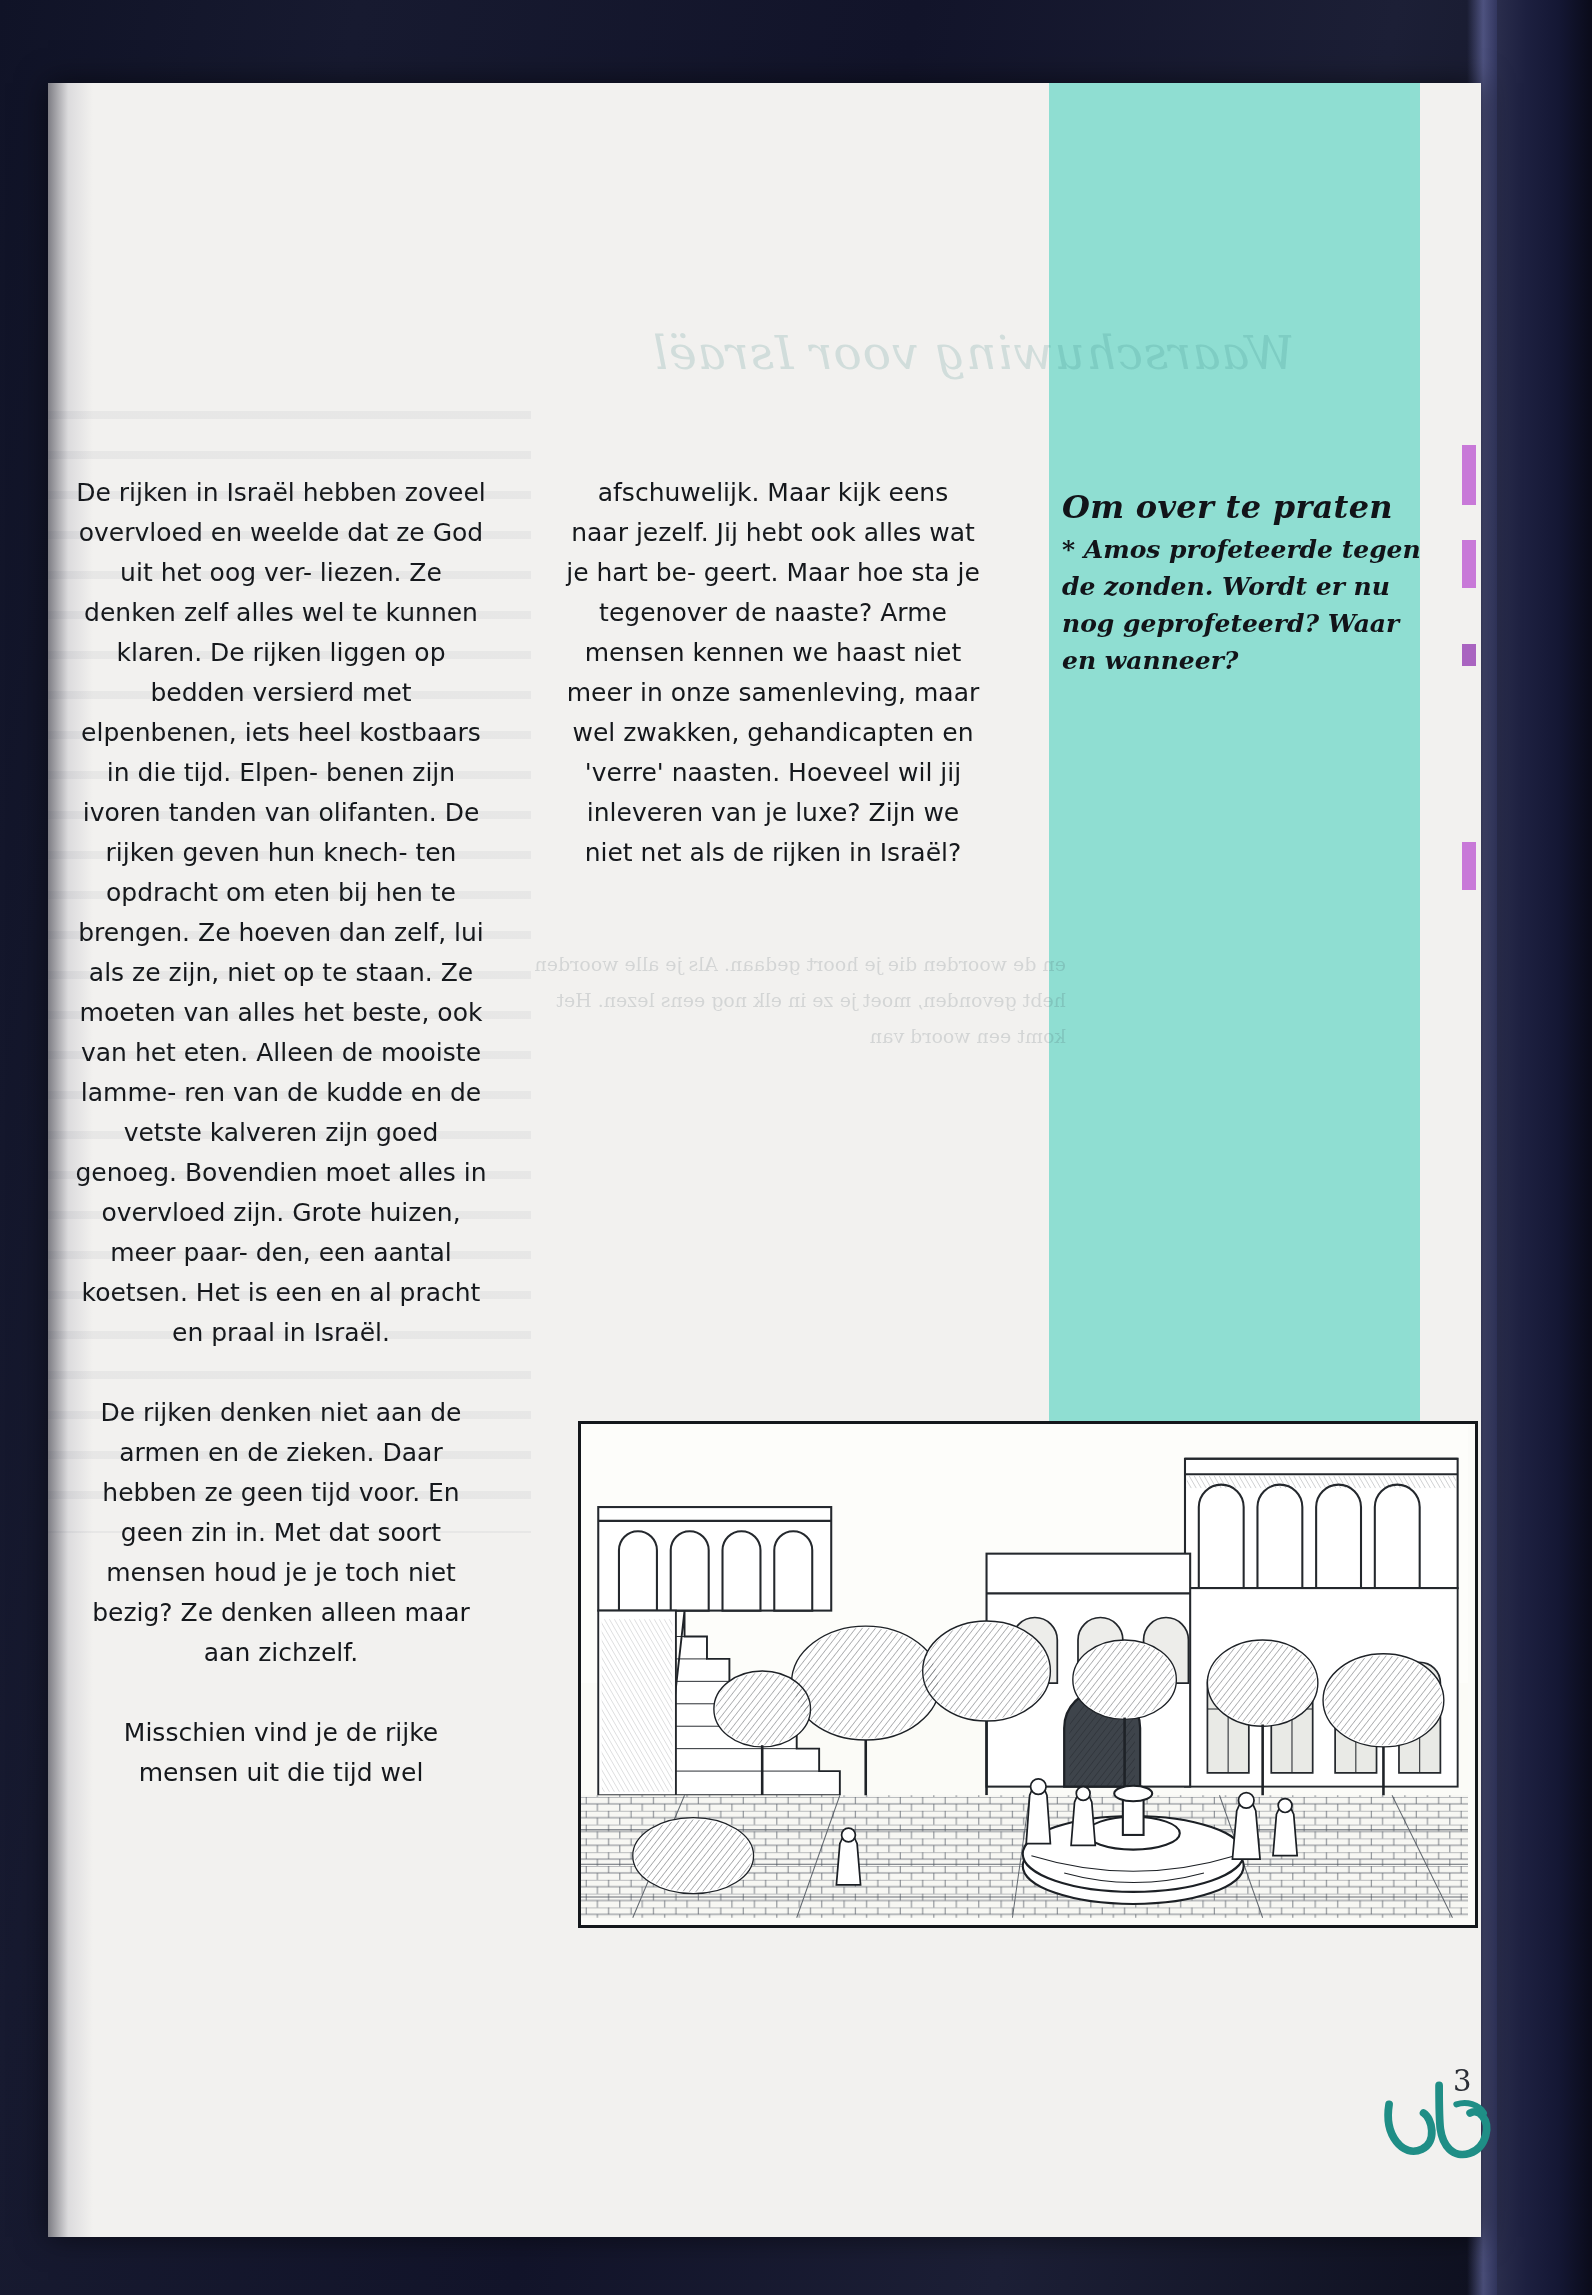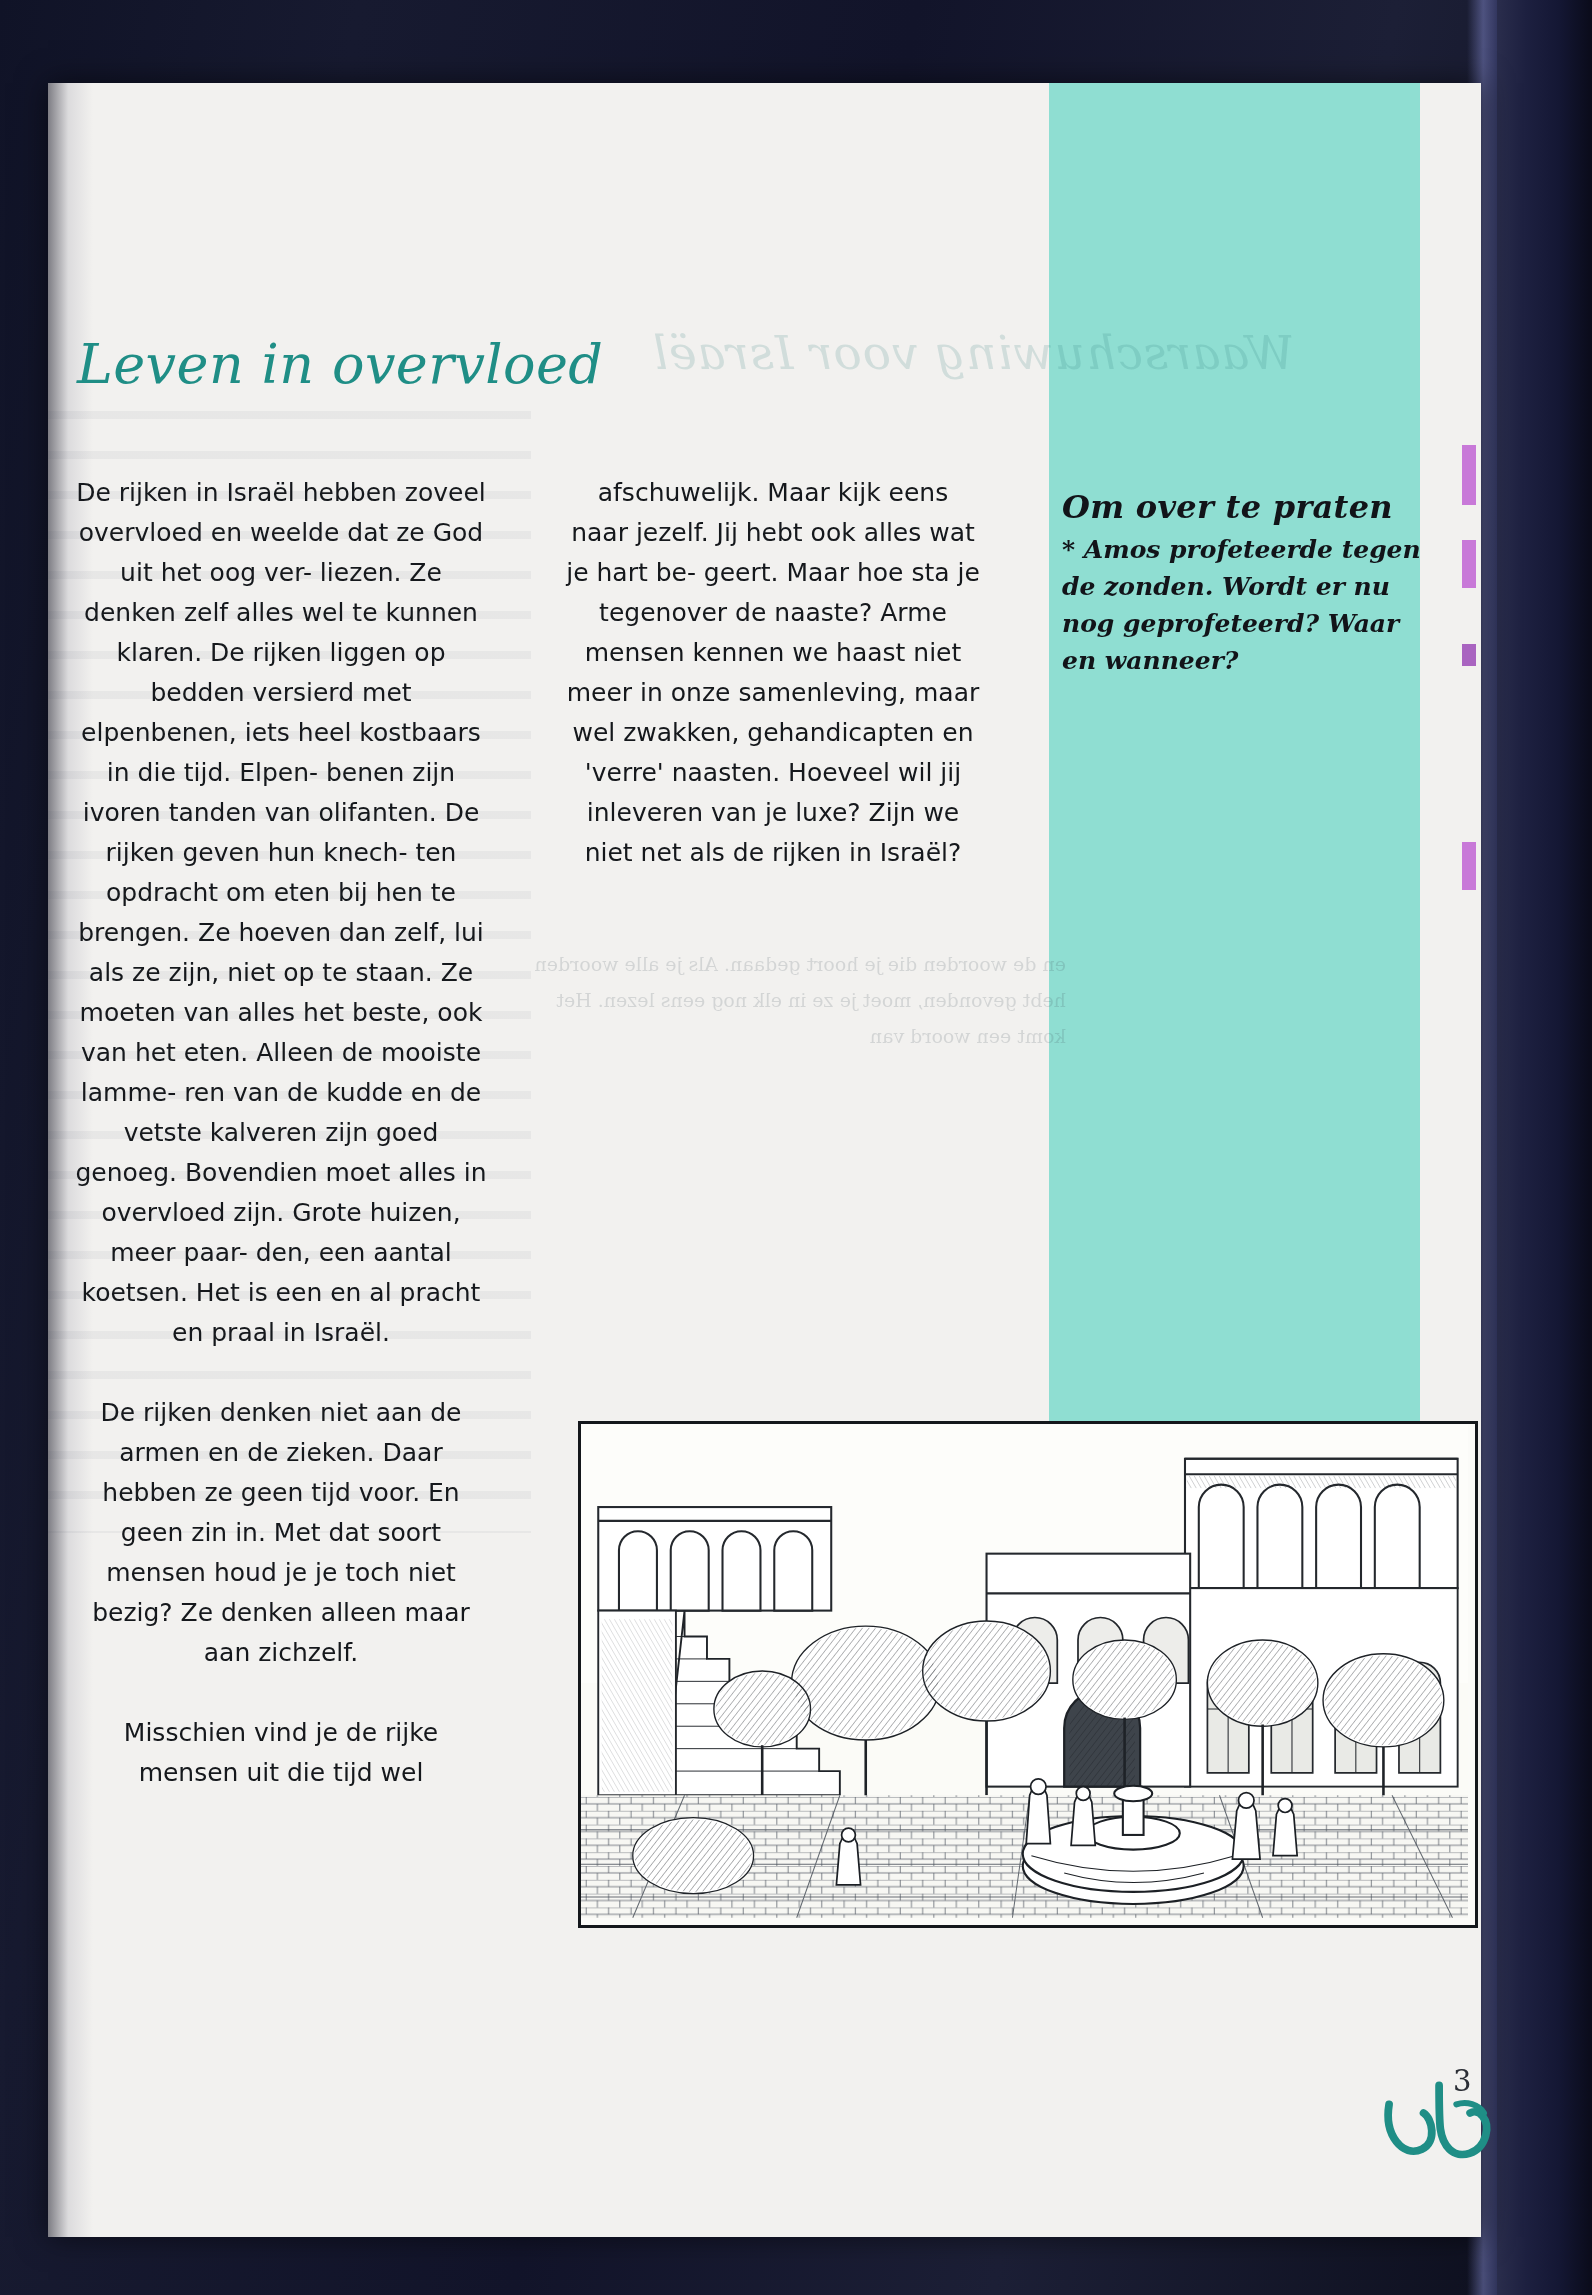--- a/index.html
+++ b/index.html
@@ -250,21 +250,20 @@
     <div class="edge-mark" style="top:457px;height:48px;"></div>
     <div class="edge-mark" style="top:561px;height:22.4px;background:#a964c0;"></div>
     <div class="edge-mark" style="top:759px;height:48px;"></div>
 
     <div class="gutter"></div>
     <div class="bleed"></div>
 
     <div class="ghost-title">Waarschuwing voor Israël</div>
     <div class="ghost-block">en de woorden die je hoort gedaan. Als je alle woorden hebt gevonden, moet je ze in elk nog eens lezen. Het komt een woord van</div>
 
-    <div class="headline">Leven in overvloed</div>
 
     <div class="col" id="col-left">
       <p>De rijken in Israël hebben zoveel overvloed en weelde dat ze God uit het oog ver- liezen. Ze denken zelf alles wel te kunnen klaren. De rijken liggen op bedden versierd met elpenbenen, iets heel kostbaars in die tijd. Elpen- benen zijn ivoren tanden van olifanten. De rijken geven hun knech- ten opdracht om eten  bij hen te brengen. Ze hoeven dan zelf, lui als ze zijn, niet op te staan. Ze moeten van alles het beste, ook van het eten. Alleen de mooiste lamme- ren van de kudde en de vetste kalveren zijn goed genoeg. Bovendien moet alles in overvloed zijn. Grote huizen, meer paar- den, een aantal koetsen. Het is een en al pracht en praal in Israël.</p>
       <p>De rijken denken niet aan de armen en de zieken. Daar hebben ze geen tijd voor. En geen zin in. Met dat soort mensen houd je je toch niet bezig? Ze denken alleen maar aan zichzelf.</p>
       <p>Misschien vind je de rijke mensen uit die tijd wel</p>
     </div>
 
     <div class="col" id="col-mid">
       <p>afschuwelijk. Maar kijk eens naar jezelf. Jij hebt ook alles wat je hart be- geert. Maar hoe sta je tegenover de naaste? Arme mensen kennen we haast niet meer in onze samenleving, maar wel zwakken, gehandicapten en 'verre' naasten. Hoeveel wil jij inleveren van je luxe? Zijn we niet net als de rijken in Israël?</p>
     </div>

